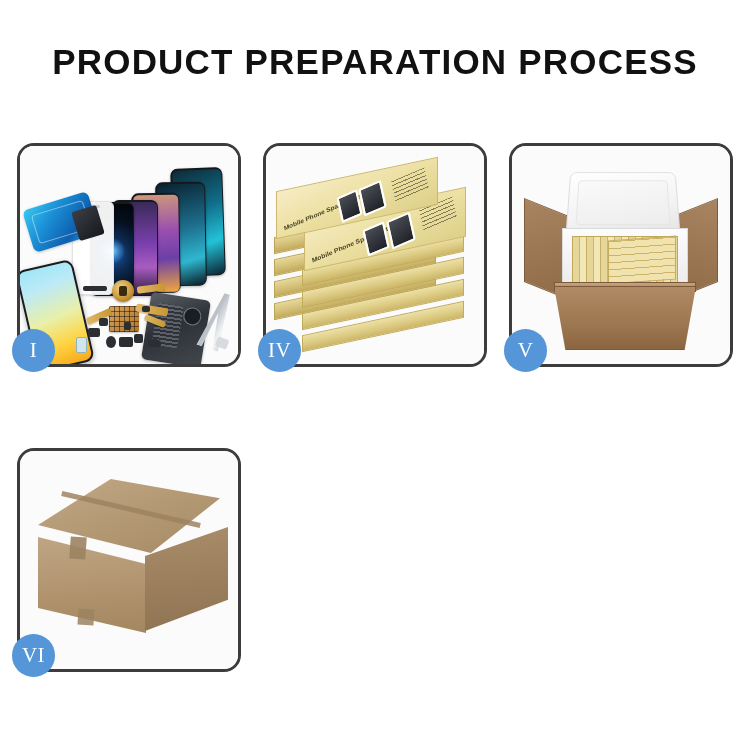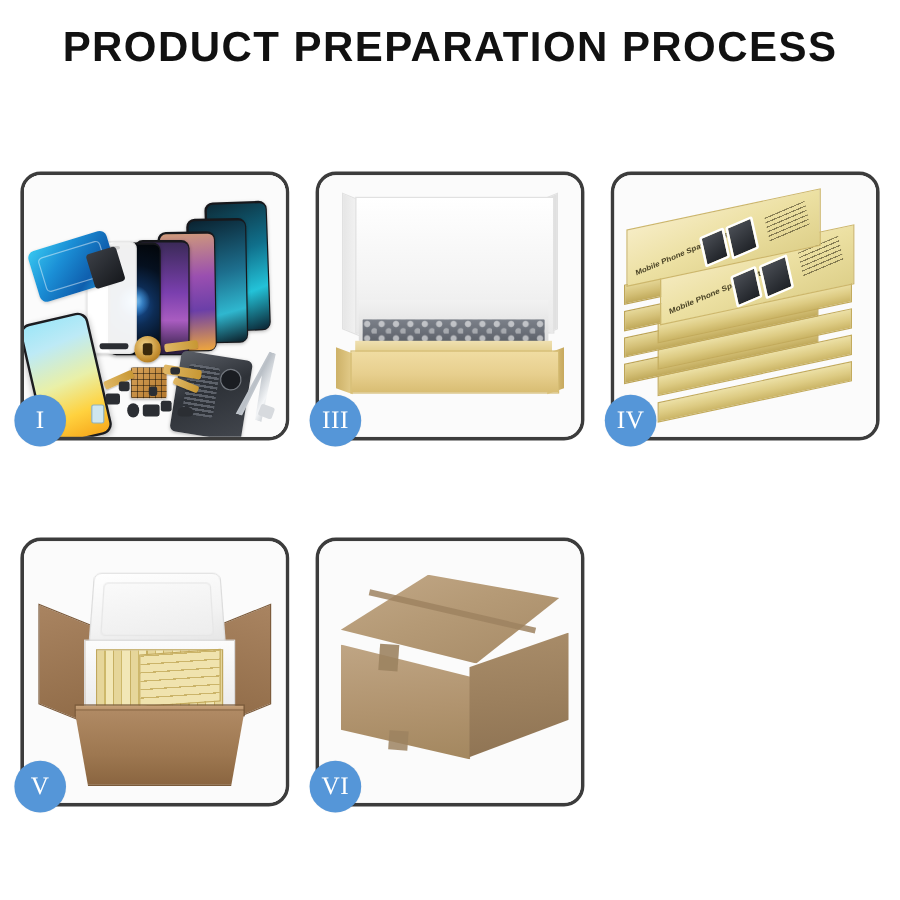--- a/index.html
+++ b/index.html
@@ -12,21 +12,21 @@
     height: 750px;
     font-family: "Liberation Sans", sans-serif;
     color: #1a1a1a;
     overflow: hidden;
     position: relative;
   }
 
   
   .header {
     width: 100%;
-    padding-top: 22px;
+    padding-top: 44px;
     text-align: center;
   }
   .page-title {
     font-family: "Liberation Sans", sans-serif;
     font-size: 35px;
     font-weight: 700;
     letter-spacing: 1.2px;
     color: #111111;
     line-height: 1.05;
     margin: 0;
@@ -480,36 +480,20 @@
         <div class="sm p1-s9"></div>
         <div class="sm p1-s10"></div>
         <div class="p1-tweez"></div>
         <div class="p1-s11"></div>
       </div>
     </div>
     <div class="badge">I</div>
   </div>
 
 
-  <div class="panel">
-    <div class="panel-inner">
-      <div class="scene">
-        <div class="p3-lidL"></div>
-        <div class="p3-lidR"></div>
-        <div class="p3-lid"></div>
-        <div class="p3-inner"></div>
-        <div class="p3-content"></div>
-        <div class="p3-tray"></div>
-        <div class="p3-frontL"></div>
-        <div class="p3-frontR"></div>
-        <div class="p3-front"></div>
-      </div>
-    </div>
-    <div class="badge">III</div>
-  </div>
 
   <div class="panel">
     <div class="panel-inner">
       <div class="scene">
 
         <div class="slabL" style="left:8px; top:74px;"></div>
         <div class="slabL" style="left:8px; top:96px;"></div>
         <div class="slabL" style="left:8px; top:118px;"></div>
         <div class="slabL" style="left:8px; top:140px;"></div>
 

